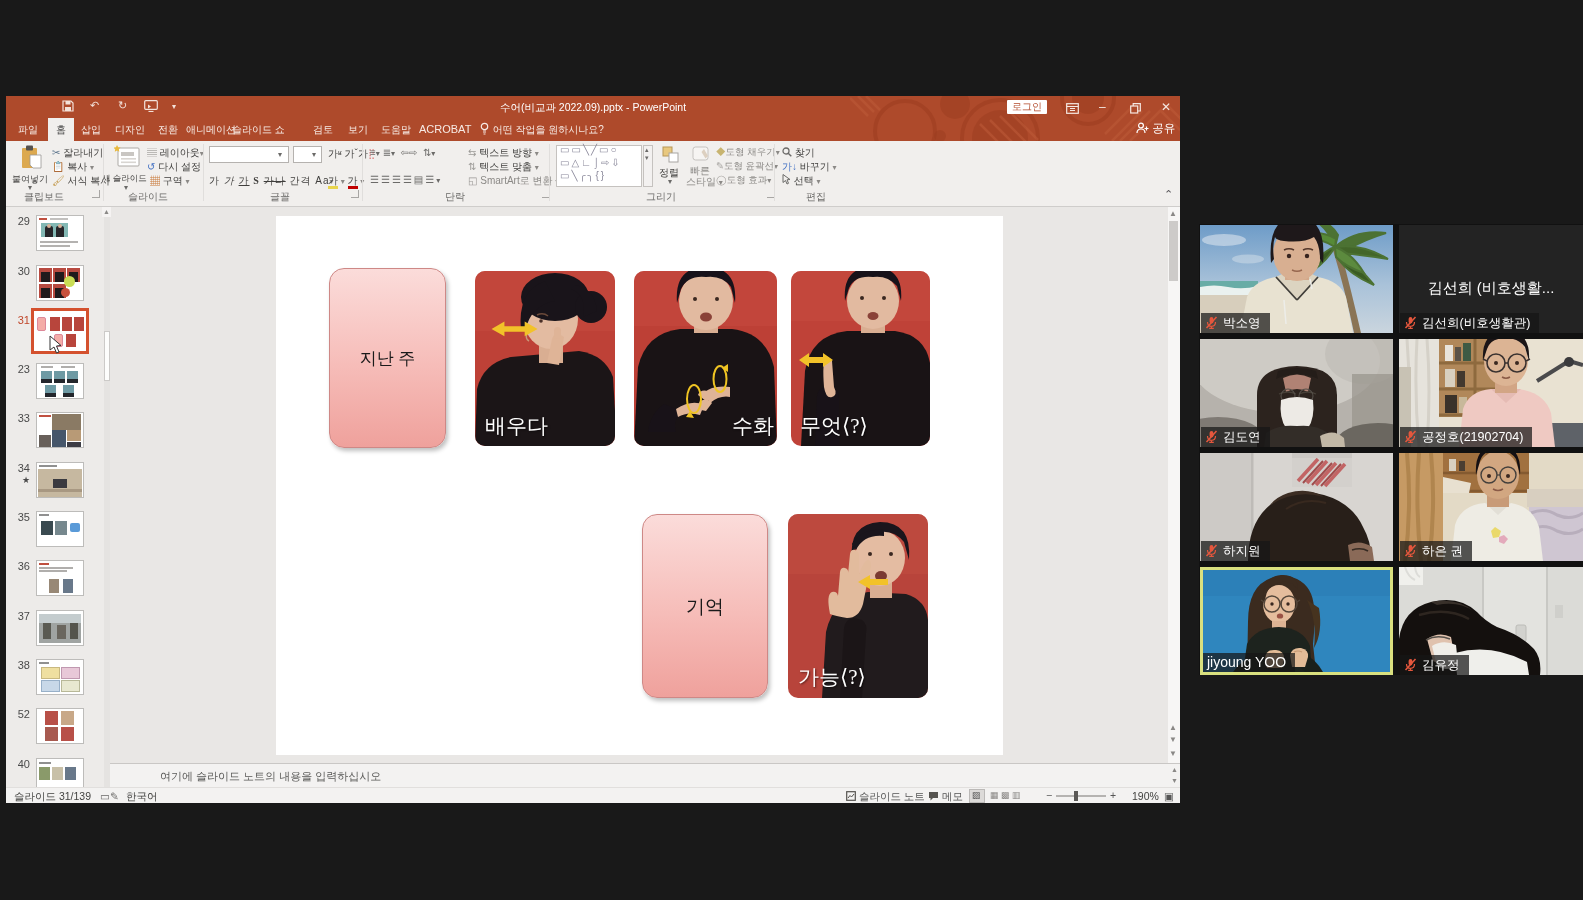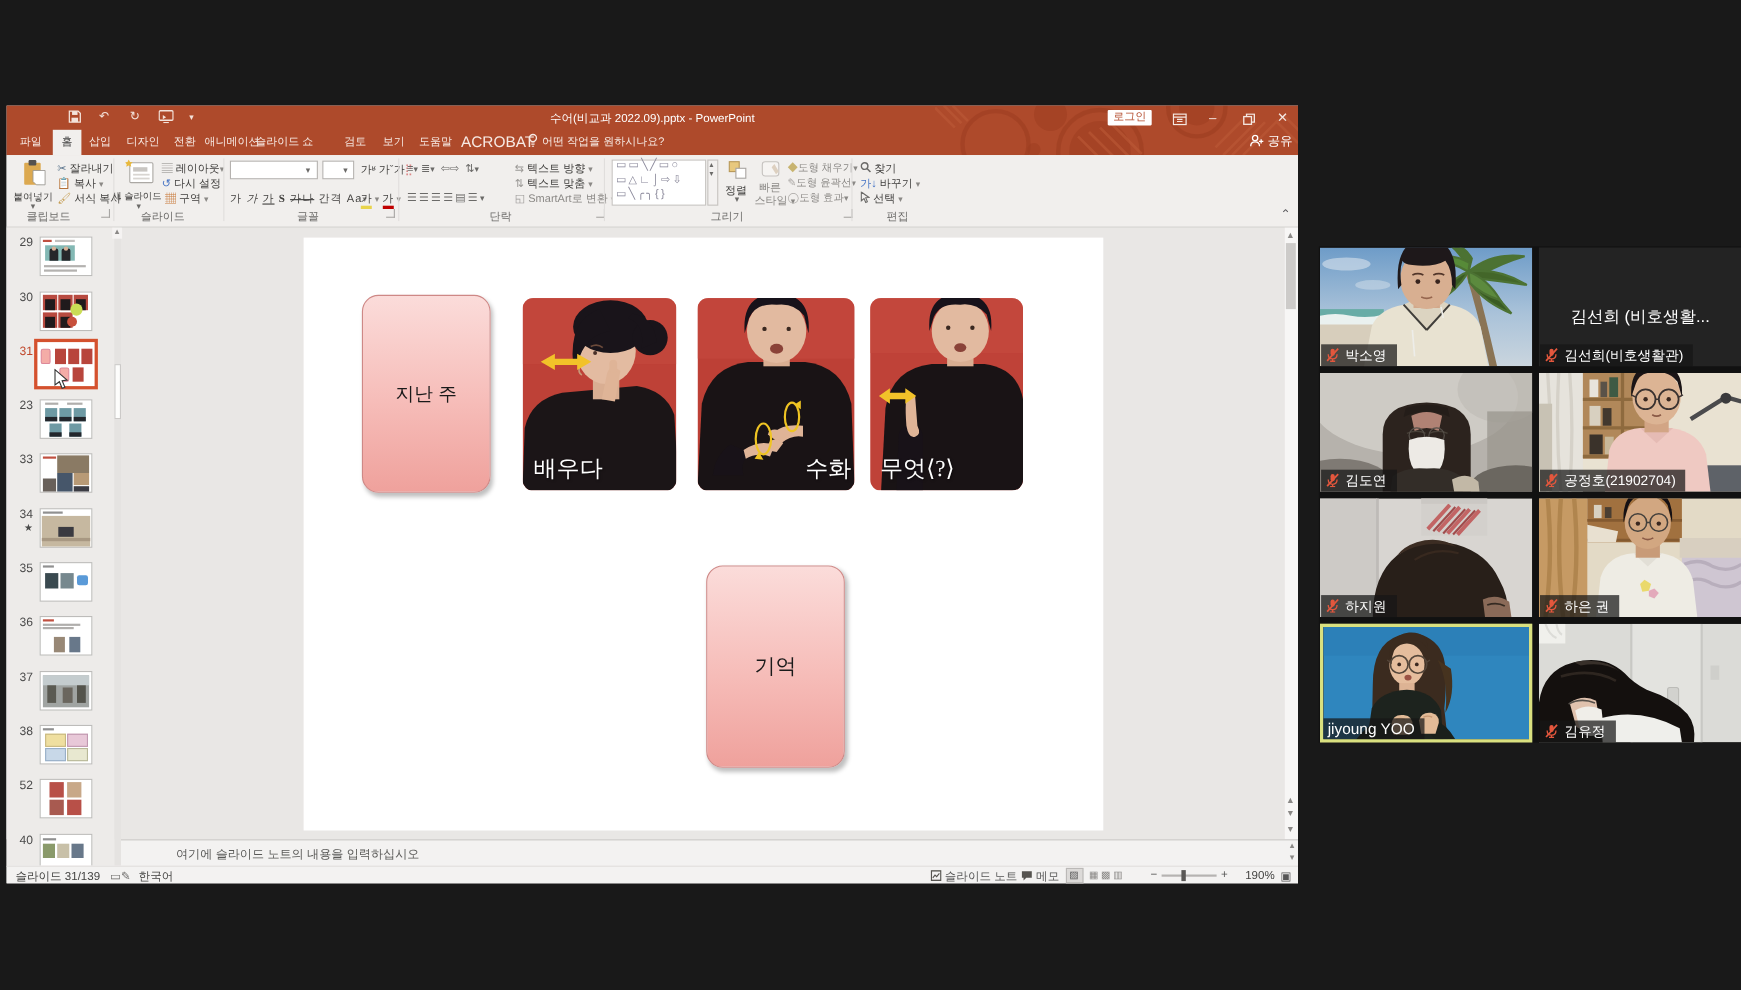--- a/index.html
+++ b/index.html
@@ -105,21 +105,21 @@
     <span class="tab" style="left:12px;">파일</span>
     <span id="tabhome">홈</span>
     <span class="tab" style="left:75px;">삽입</span>
     <span class="tab" style="left:109px;">디자인</span>
     <span class="tab" style="left:152px;">전환</span>
     <span class="tab" style="left:180px;">애니메이션</span>
     <span class="tab" style="left:226px;">슬라이드 쇼</span>
     <span class="tab" style="left:307px;">검토</span>
     <span class="tab" style="left:342px;">보기</span>
     <span class="tab" style="left:375px;">도움말</span>
-    <span class="tab" style="left:413px;font-size:14px;">ACROBAT</span>
+    <span class="tab" style="left:413px;font-size:11px;">ACROBAT</span>
     <span class="tab" style="left:473px;"><svg width="11" height="13" viewBox="0 0 11 13" style="vertical-align:-2px;">
           <circle cx="5.5" cy="4.5" r="3.2" fill="none" stroke="#F7EAE4" stroke-width="1.2"></circle>
           <path d="M4,8 h3 M4,10 h3 M4.5,12 h2" stroke="#F7EAE4" stroke-width="1"></path>
         </svg> 어떤 작업을 원하시나요?</span>
   </div>
   <div id="share"><svg width="13" height="12" viewBox="0 0 13 12" style="vertical-align:-2px;">
         <circle cx="5" cy="3.5" r="2.4" fill="none" stroke="#FFF" stroke-width="1.2"></circle>
         <path d="M1,11 Q1,7 5,7 Q9,7 9,11" fill="none" stroke="#FFF" stroke-width="1.2"></path>
         <path d="M10.5,4.5 v4 M8.5,6.5 h4" stroke="#FFF" stroke-width="1.2"></path>
       </svg> 공유</div>
@@ -263,20 +263,37 @@
         <ellipse cx="82" cy="30" rx="26" ry="28" fill="#E2BAA0"></ellipse>
         <path d="M54,30 Q51,-4 82,-4 Q113,-4 110,30 L106,15 Q96,4 82,6 Q64,4 58,17 Z" fill="#17121A"></path>
         <circle cx="71" cy="27" r="2" fill="#3A2820"></circle>
         <circle cx="93" cy="27" r="2" fill="#3A2820"></circle>
         <ellipse cx="82" cy="45" rx="5.5" ry="4" fill="#8A4238"></ellipse>
         <path d="M24,175 l2,-50 q1,-8 8,-8 l8,0 q6,2 6,10 l0,48 z" fill="#181218"></path>
         <path d="M33,116 q-2,-26 2,-28 q4,-2 6,2 l2,26 q4,8 -2,10 q-6,2 -8,-10 z" fill="#DFB497"></path>
         <path d="M18,86 h14 v-4 l10,7 -10,7 v-4 h-14 v4 l-10,-7 10,-7 z" fill="#F2C229"></path>
         <text x="9" y="162" font-size="21" fill="#FFF" font-family="Liberation Serif,serif" style="text-shadow:1px 1px 2px #00000088;">무엇⟨?⟩</text>
       </svg></div>
+      <div class="photo" style="left:512px;top:298px;width:140px;height:184px;"><svg width="140" height="184" viewBox="0 0 140 184">
+        <rect width="140" height="184" fill="#B8443B"></rect>
+        <rect width="140" height="60" fill="#C04C41" opacity="0.6"></rect>
+        <path d="M34,184 L38,118 Q46,82 80,78 L118,80 Q138,86 140,106 L140,184 Z" fill="#211B1D"></path>
+        <rect x="82" y="66" width="22" height="18" fill="#D9AE92"></rect>
+        <ellipse cx="92" cy="44" rx="25" ry="28" fill="#E4BCA2"></ellipse>
+        <path d="M64,46 Q60,10 92,8 Q124,8 121,46 L116,28 Q106,16 92,18 Q74,16 68,30 Z" fill="#1A151C"></path>
+        <path d="M64,30 Q74,14 96,16 L96,22 Q76,20 68,36 Z" fill="#1A151C"></path>
+        <circle cx="82" cy="40" r="2" fill="#3A2820"></circle>
+        <circle cx="103" cy="40" r="2" fill="#3A2820"></circle>
+        <ellipse cx="93" cy="62" rx="6" ry="5" fill="#7A3A32"></ellipse>
+        <path d="M52,184 l4,-70 q2,-10 10,-10 l8,2 q6,4 4,14 l-4,64 z" fill="#1B1517"></path>
+        <path d="M42,100 q-4,-20 2,-22 q5,-1 6,4 l2,-24 q1,-5 5,-4 q4,1 3,6 l2,-20 q1,-5 5,-4 q4,1 4,6 l0,18 q6,-16 10,-14 q4,2 0,14 l-6,30 q-4,14 -16,14 q-12,-2 -17,-4 z" fill="#E2BB9D"></path>
+        <path d="M78,64 h18 v-5 l-14,-? z" fill="none"></path>
+        <path d="M96,68 h-18 l0,-4 -12,7 12,7 0,-4 h18 z" fill="#F2C229" transform="translate(4,-3)"></path>
+        <text x="10" y="170" font-size="21" fill="#FFF" font-family="Liberation Serif,serif" style="text-shadow:1px 1px 2px #00000088;">가능⟨?⟩</text>
+      </svg></div>
     </div>
   </div>
   <div id="thumbs">
     <div class="tno" style="top:8px;">29</div>
     <div class="thm" style="top:8px;">
       <div class="abs" style="left:2px;top:2px;width:8px;height:2px;background:#C05040;"></div>
       <div class="abs" style="left:13px;top:2px;width:18px;height:2px;background:#C2C0BE;"></div>
       <div class="abs" style="left:4px;top:7px;width:27px;height:14px;background:#83B8B4;"></div>
       <div class="abs" style="left:8px;top:10px;width:8px;height:11px;background:#26262A;border-radius:2px 2px 0 0;"></div>
       <div class="abs" style="left:19px;top:10px;width:8px;height:11px;background:#26262A;border-radius:2px 2px 0 0;"></div>

